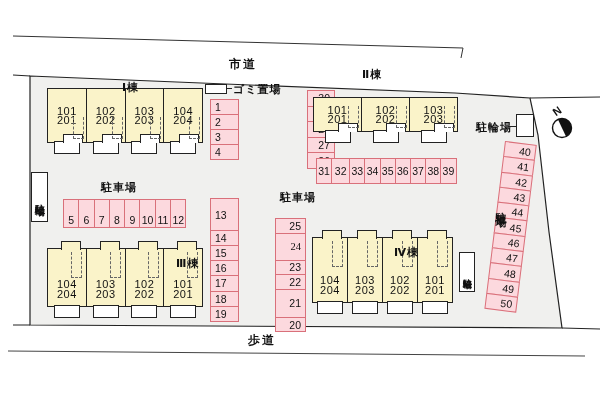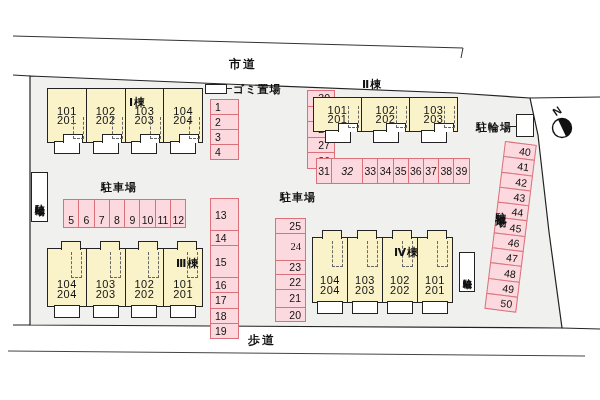--- a/index.html
+++ b/index.html
@@ -89,54 +89,54 @@
 
   <div id="pg1" class="pgroup vert num-left" style="left:210px;top:99px;width:29px;">
       <div class="pcell" style="height: 16px;">1</div>
       <div class="pcell" style="height: 16px;">2</div>
       <div class="pcell" style="height: 16px;">3</div>
       <div class="pcell" style="height: 16px;">4</div>
     </div>
   <div id="pg13" class="pgroup vert num-left" style="left:210px;top:198px;width:29px;">
       <div class="pcell" style="height: 33px;">13</div>
       <div class="pcell" style="height: 16.2px;">14</div>
-      <div class="pcell" style="height: 33px;">15</div>
+      <div class="pcell" style="height: 16px;">15</div>
       <div class="pcell" style="height: 16.2px;">16</div>
       <div class="pcell" style="height: 16.2px;">17</div>
       <div class="pcell" style="height: 16.2px;">18</div>
       <div class="pcell" style="height: 16.2px;">19</div>
     </div>
   <div id="pg30" class="pgroup vert num-right" style="left:267px;top:90px;width:28px;margin-left:40px;">
       <div class="pcell" style="height: 16.6px;">30</div>
       <div class="pcell" style="height: 16.6px;">51</div>
       <div class="pcell" style="height: 16.6px;">28</div>
       <div class="pcell" style="height: 16.6px;">27</div>
       <div class="pcell" style="height: 16.6px;">26</div>
     </div>
   <div id="pg25" class="pgroup vert num-right" style="left:275px;top:218px;width:31px;">
       <div class="pcell" style="height: 15.6px;">25</div>
       <div class="pcell" style="height: 28px; font-family: Liberation Serif, serif;">24</div>
       <div class="pcell" style="height: 15.6px;">23</div>
       <div class="pcell" style="height: 15.6px;">22</div>
-      <div class="pcell" style="height: 19px;">21</div>
+      <div class="pcell" style="height: 29px;">21</div>
       <div class="pcell" style="height: 15.6px;">20</div>
     </div>
   <div id="pg5" class="pgroup horz num-bottom" style="left:63px;top:199px;height:29px;">
       <div class="pcell" style="width: 16.3px;">5</div>
       <div class="pcell" style="width: 16.3px;">6</div>
       <div class="pcell" style="width: 16.3px;">7</div>
       <div class="pcell" style="width: 16.3px;">8</div>
       <div class="pcell" style="width: 16.3px;">9</div>
       <div class="pcell" style="width: 16.3px;">10</div>
       <div class="pcell" style="width: 16.3px;">11</div>
       <div class="pcell" style="width: 16.3px;">12</div>
     </div>
   <div id="pg31" class="pgroup horz num-center" style="left:316px;top:158px;height:26px;">
       <div class="pcell" style="width: 16.2px;">31</div>
-      <div class="pcell" style="width: 32px; font-style: italic;">32</div>
+      <div class="pcell" style="width: 19px;">32</div>
       <div class="pcell" style="width: 16.2px;">33</div>
       <div class="pcell" style="width: 16.2px;">34</div>
       <div class="pcell" style="width: 16.2px;">35</div>
       <div class="pcell" style="width: 16.2px;">36</div>
       <div class="pcell" style="width: 16.2px;">37</div>
       <div class="pcell" style="width: 16.2px;">38</div>
       <div class="pcell" style="width: 16.2px;">39</div>
     </div>
   <div id="pg40" class="pgroup vert num-right" style="left:505px;top:141px;width:32px;transform:rotate(7deg);transform-origin:0 0;">
       <div class="pcell" style="height: 16.3px;">40</div>
@@ -259,22 +259,22 @@
       </div>
       <div class="unit">
         <div class="unit-label">101
 201</div>
         <div class="porch"></div>
         <div class="tower"></div>
         <div class="stair"></div>
       </div>
     </div>
 
-  <div class="bname" style="left:122px;top:95px;margin-left:7px;">Ⅰ棟</div>
-  <div class="bname" style="left:362px;top:77px;">Ⅱ棟</div>
+  <div class="bname" style="left:122px;top:80px;">Ⅰ棟</div>
+  <div class="bname" style="left:362px;top:67px;">Ⅱ棟</div>
   <div class="bname" style="left:136px;top:256px;margin-left:40px;">Ⅲ棟</div>
   <div class="bname" style="left:394px;top:245px;">Ⅳ棟</div>
 
   <div class="jlabel big" style="left:229px;top:56px;">市道</div>
   <div class="jlabel big" style="left:248px;top:332px;">歩道</div>
 
   <div class="wbox" style="left:205px;top:84px;width:22px;height:10px;"></div>
   <div class="tick" style="left:227px;top:88px;width:5px;"></div>
   <div class="jlabel" style="left:233px;top:82px;">ゴミ置場</div>
 

